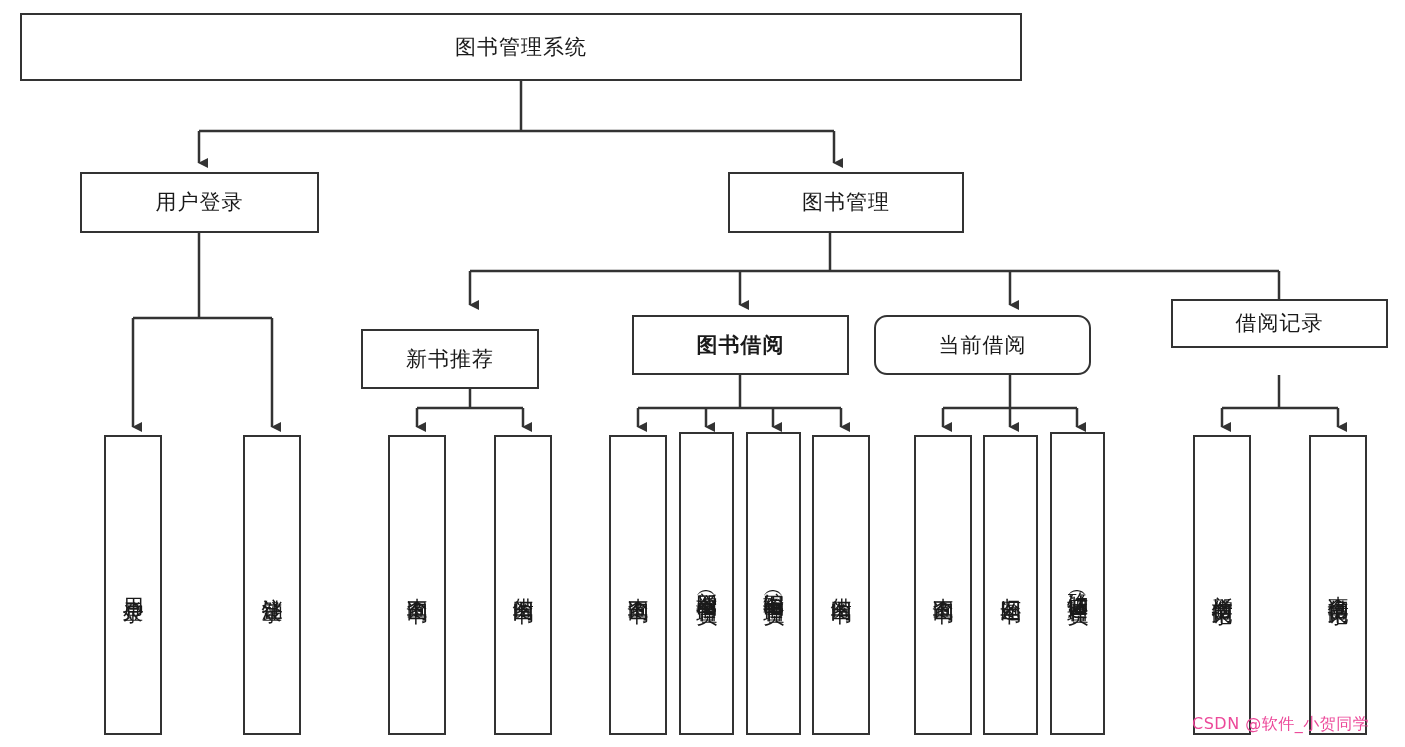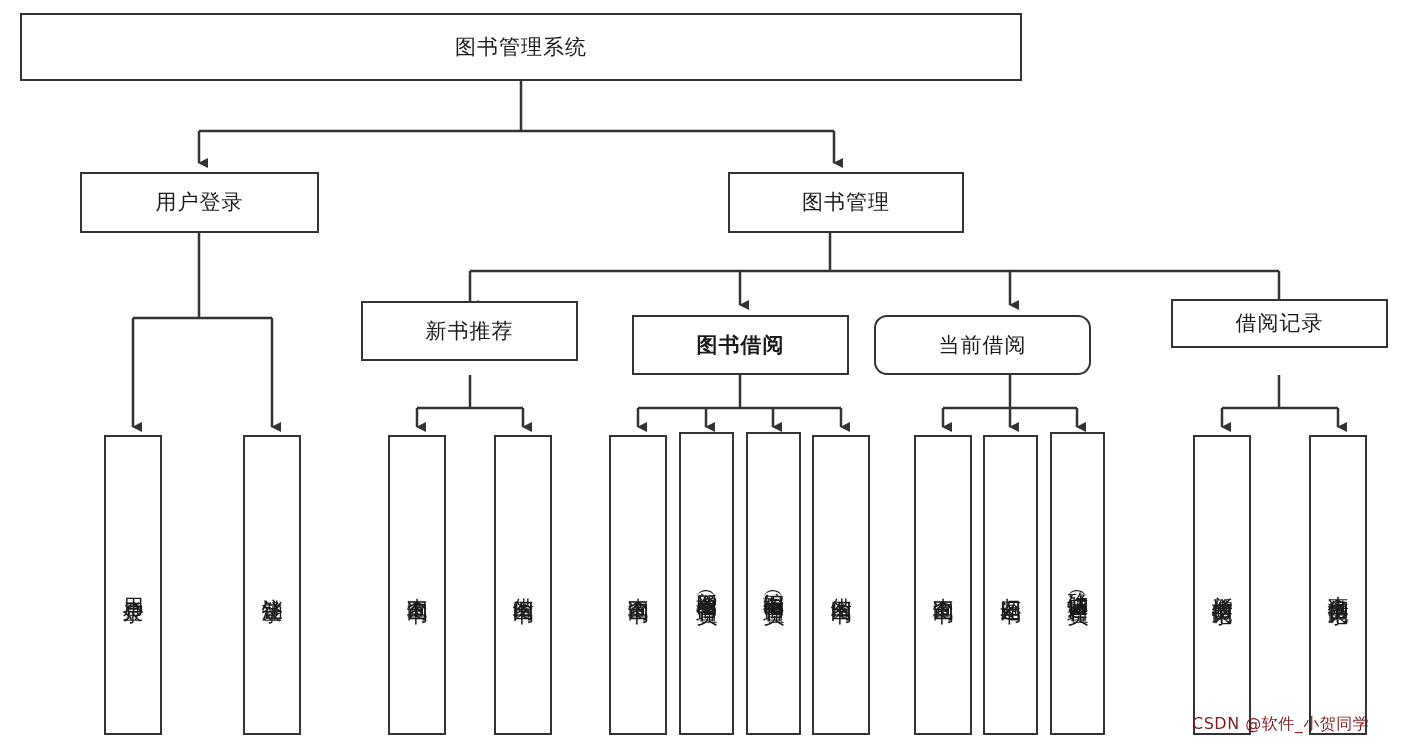--- a/index.html
+++ b/index.html
@@ -56,21 +56,21 @@
   .node.vert .label {
     writing-mode: vertical-rl;
     text-orientation: upright;
     white-space: normal;
   }
   #watermark {
     position: absolute;
     left: 1192px;
     top: 714px;
     font-size: 16px;
-    color: #7f1d1d;
+    color: #ec4899;
     letter-spacing: 0.5px;
     white-space: nowrap;
   }
 </style>
 </head>
 <body>
 
 <div id="canvas">
 
   <svg id="wires" viewBox="0 0 1405 747">
@@ -127,21 +127,21 @@
     <span class="label">图书管理系统</span>
   </div>
 
   <div class="node horiz" style="left:80px; top:172px; width:239px; height:61px;">
     <span class="label">用户登录</span>
   </div>
   <div class="node horiz" style="left:712px; top:172px; width:236px; height:61px;margin-left:16px;">
     <span class="label">图书管理</span>
   </div>
 
-  <div class="node horiz" style="left:361px; top:301px; width:217px; height:60px;">
+  <div class="node horiz" style="left:361px; top:329px; width:178px; height:60px;">
     <span class="label">新书推荐</span>
   </div>
   <div class="node horiz" style="left:632px; top:315px; width:217px; height:60px;font-weight:bold;">
     <span class="label">图书借阅</span>
   </div>
   <div class="node horiz" style="left:874px; top:315px; width:217px; height:60px;border-radius:13px;">
     <span class="label">当前借阅</span>
   </div>
   <div class="node horiz" style="left:1171px; top:299px; width:217px; height:49px;">
     <span class="label">借阅记录</span>

